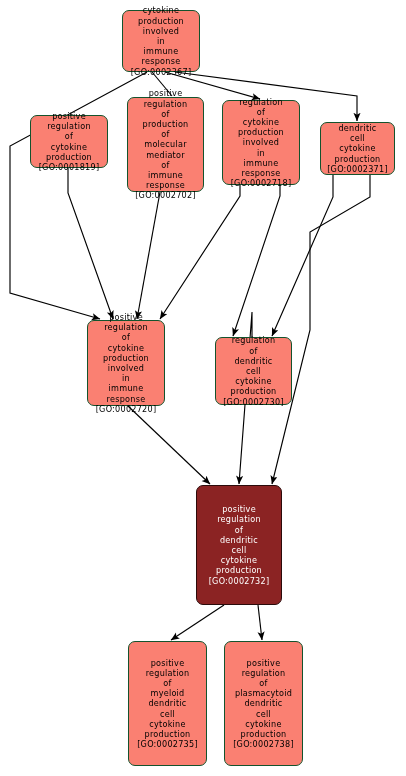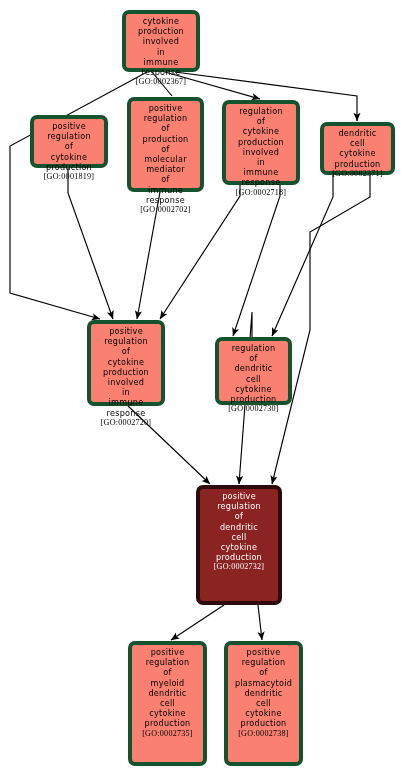--- a/index.html
+++ b/index.html
@@ -21,47 +21,47 @@
     position: absolute;
     left: 0;
     top: 0;
     width: 406px;
     height: 776px;
     pointer-events: none;
   }
   .go-node {
     position: absolute;
     box-sizing: border-box;
-    border: 4px solid #14532d;
+    border: 1px solid #14532d;
     border-radius: 7px;
     background: #fa8072;
     color: #000000;
     display: flex;
     flex-direction: column;
     align-items: center;
+    justify-content: center;
     text-align: center;
     font-size: 8.1px;
     line-height: 10.2px;
     letter-spacing: 0.25px;
     padding: 2px 3px;
     z-index: 5;
   }
   .go-node.highlight {
     background: #8b2323;
     color: #ffffff;
     border-color: #2b0b0b;
   }
   .go-node .node-term {
     white-space: pre-line;
     display: block;
   }
   .go-node .node-id {
     display: block;
     white-space: nowrap;
-    font-family: Liberation Serif, serif;
   }
 </style>
 </head>
 <body>
 
 <div id="graph-canvas">
 
   <svg id="edge-layer" viewBox="0 0 406 776" width="406" height="776">
     <defs>
       <marker id="arrow" markerWidth="9" markerHeight="9" refX="7.2" refY="3.1" orient="auto" markerUnits="strokeWidth">

